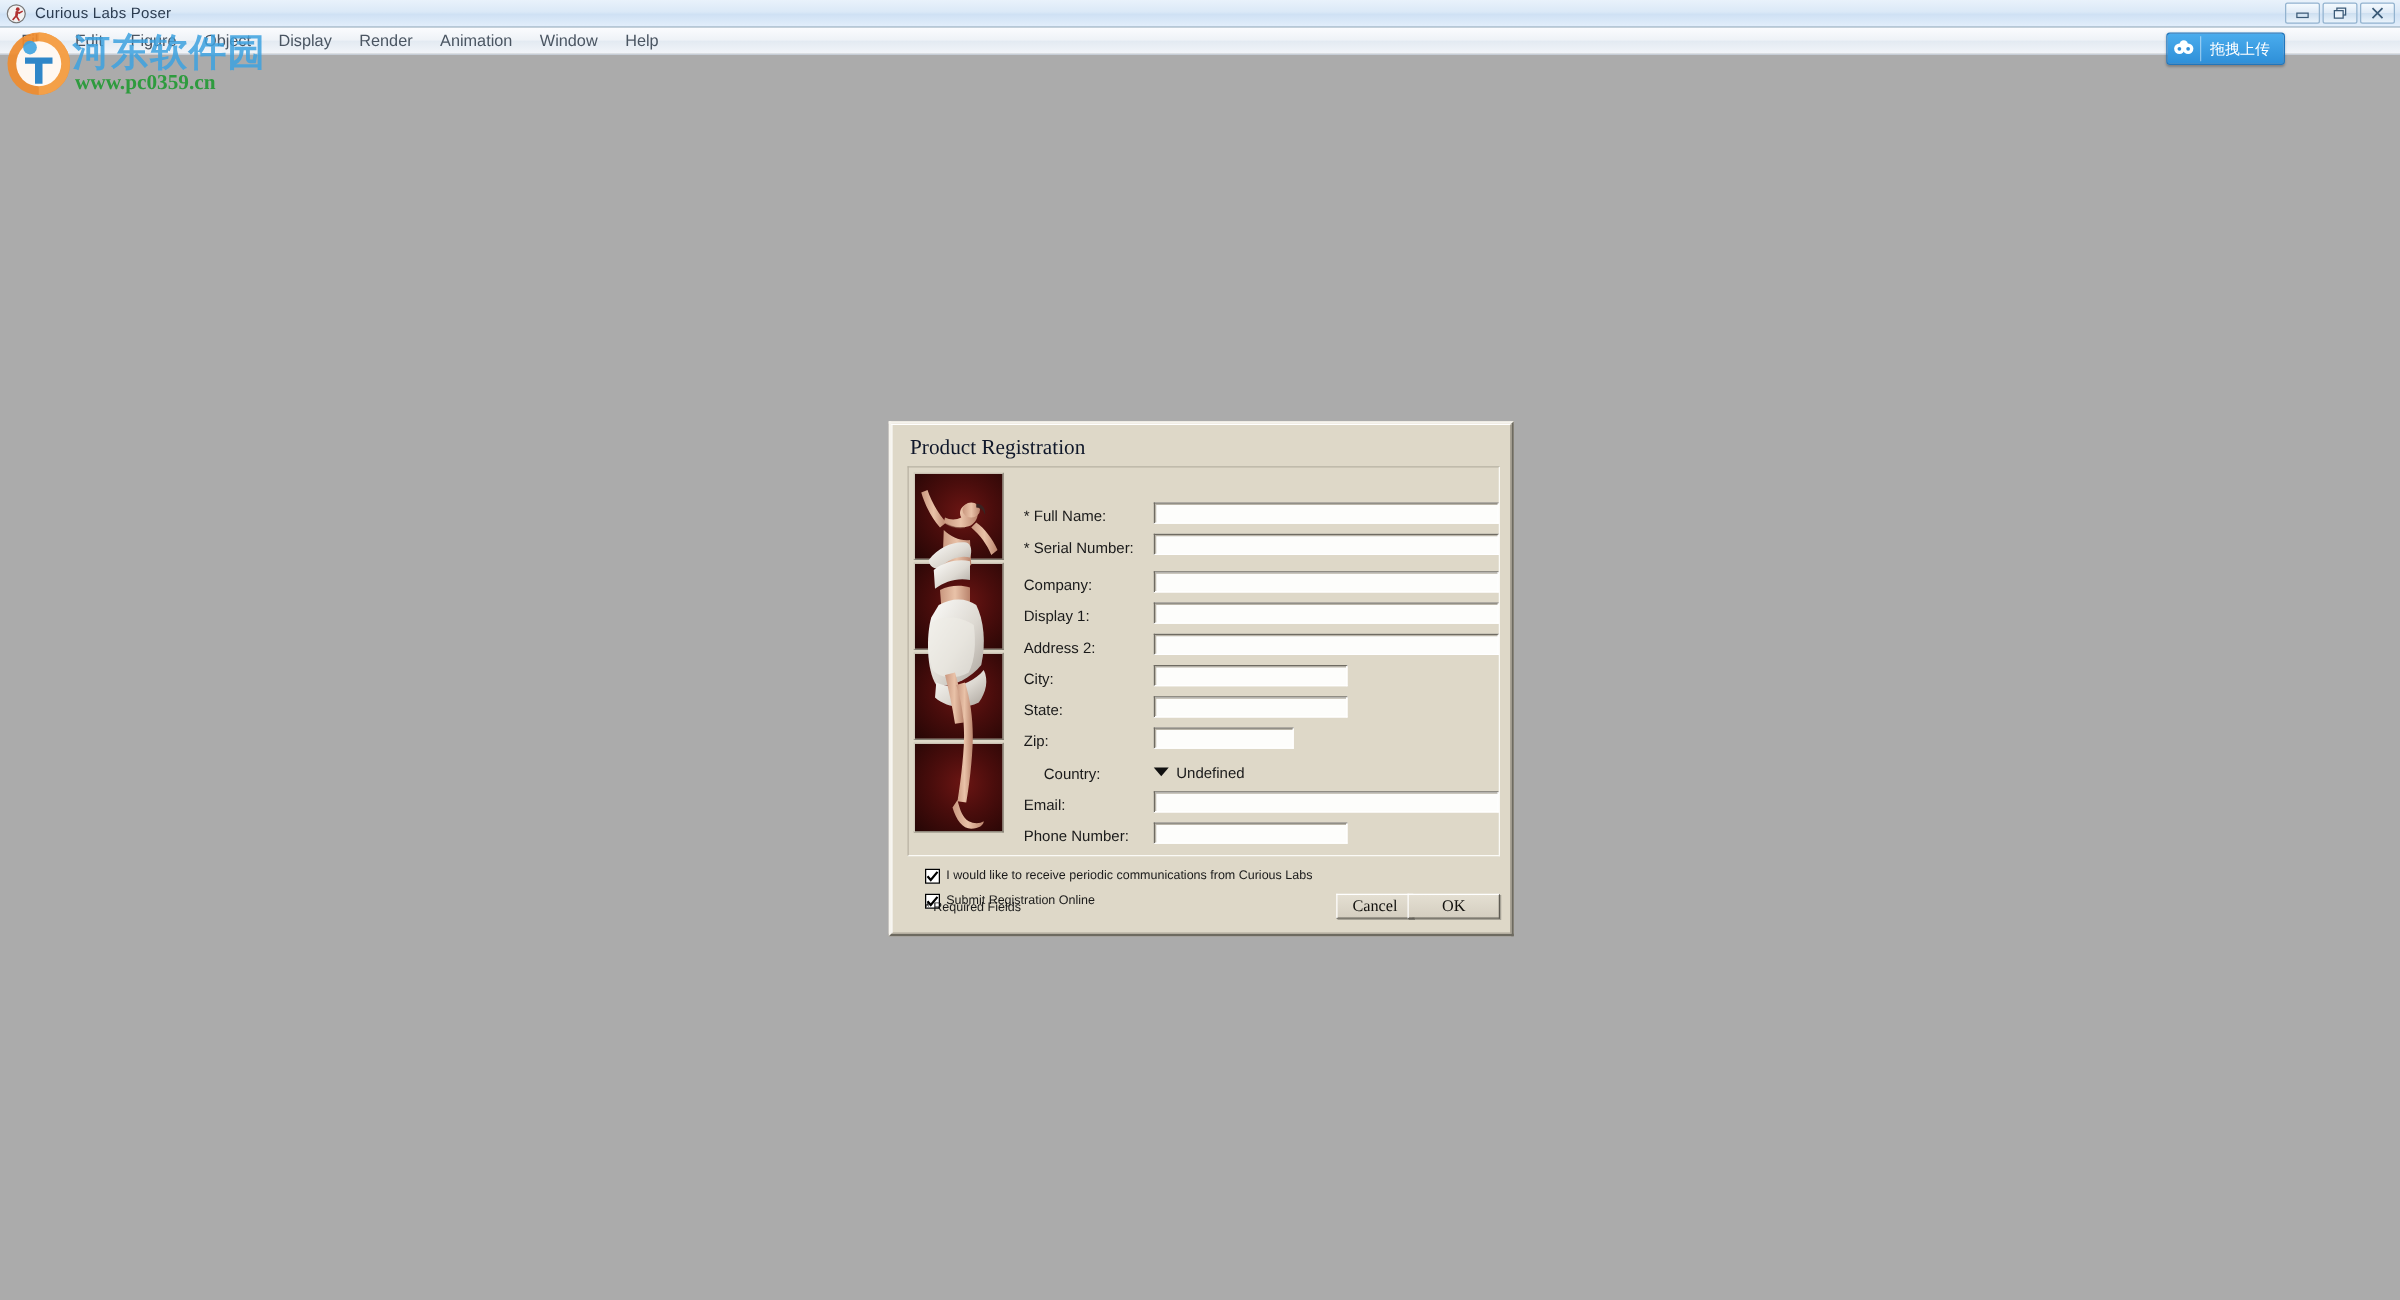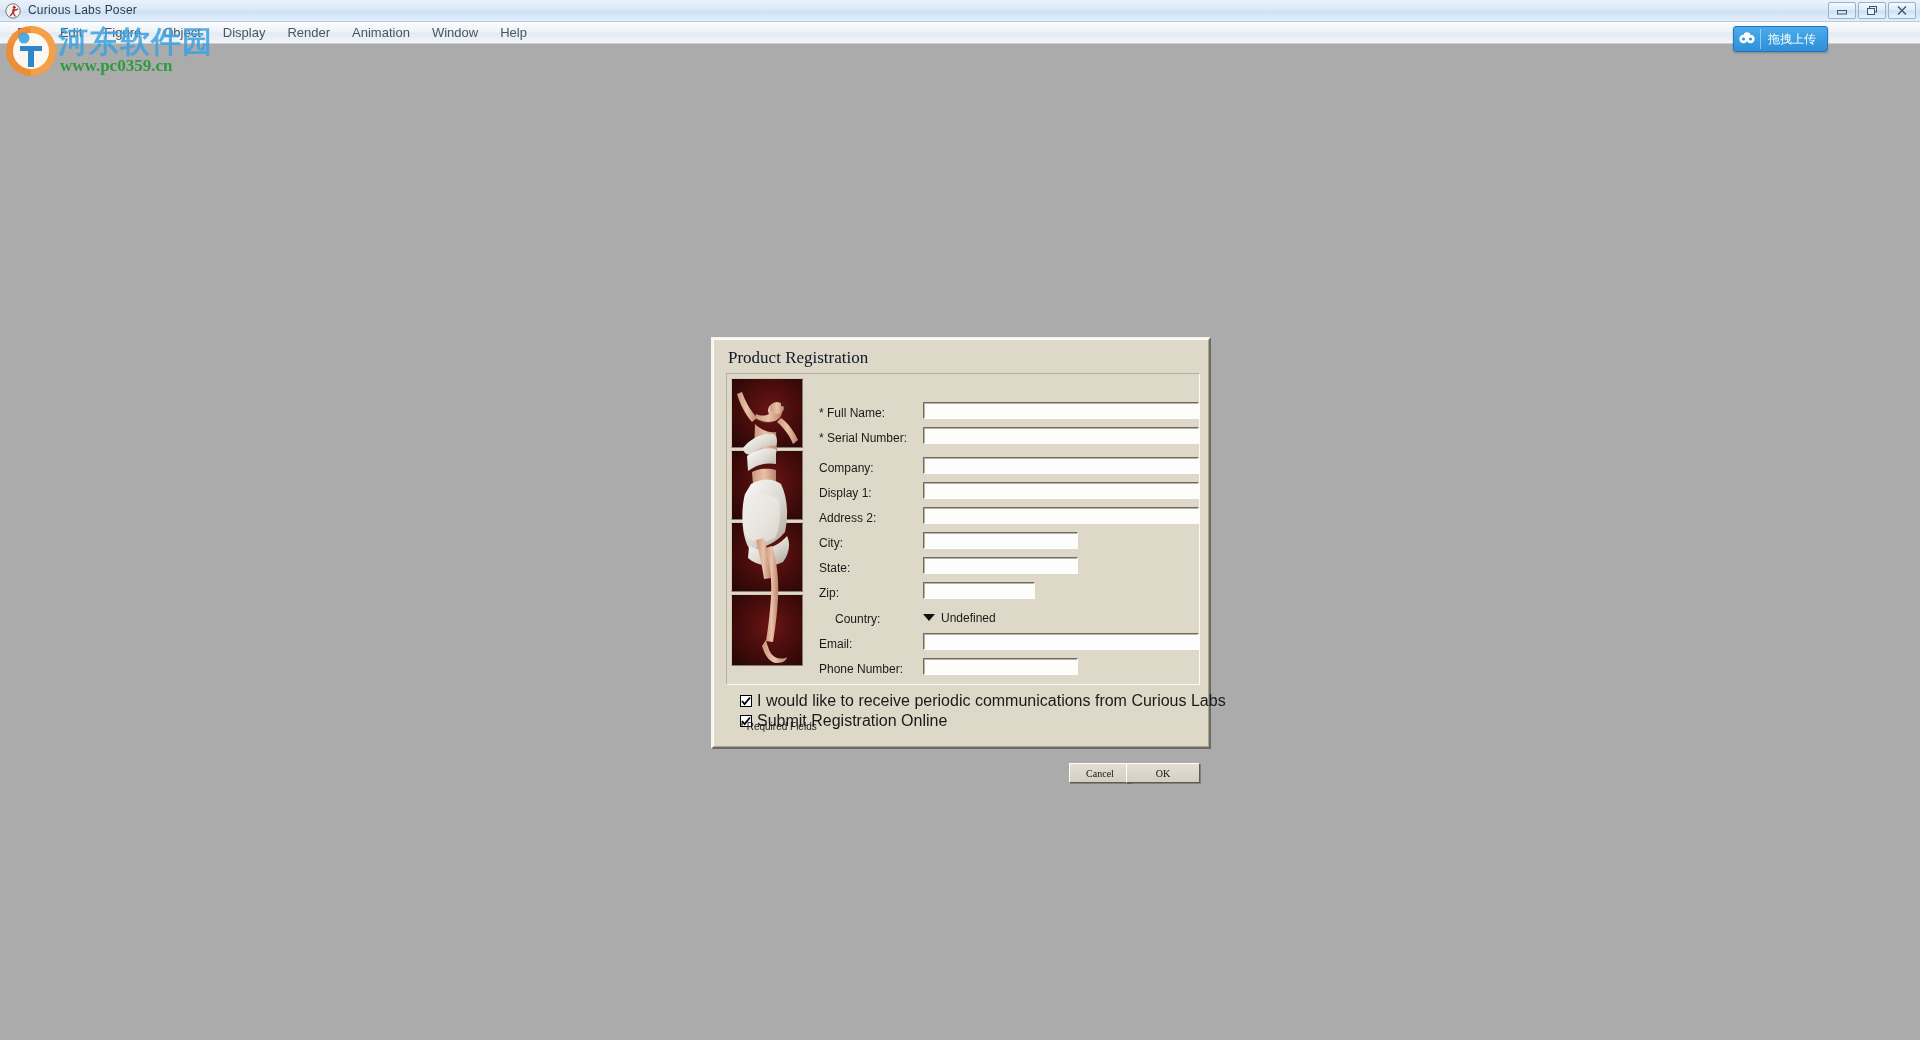--- a/index.html
+++ b/index.html
@@ -279,21 +279,21 @@
     border: 1px solid #000000;
     box-sizing: border-box;
     position: relative;
     flex: 0 0 auto;
   }
   .checkbox svg {
     position: absolute;
     left: 0px; top: 0px;
   }
   .check-label {
-    font-size: 16px;
+    font-size: 10px;
     color: #1a1a1a;
     white-space: nowrap;
     line-height: 14px;
   }
 
   
   #required-note {
     position: absolute;
     left: 26px; top: 381px;
     font-size: 10px;
@@ -307,24 +307,23 @@
     background: linear-gradient(to bottom, #e4dfd2 0%, #d4cec0 100%);
     border-top: 1px solid #ffffff;
     border-left: 1px solid #ffffff;
     border-right: 1px solid #5f5c54;
     border-bottom: 1px solid #5f5c54;
     box-sizing: border-box;
     display: flex;
     align-items: center;
     justify-content: center;
     font-family: "Liberation Serif", serif;
-    font-size: 10px;
+    font-size: 13px;
     color: #13120f;
     box-shadow: 1px 1px 0 rgba(0,0,0,.25);
-    margin-top: 48px;
   }
   #btn-cancel { left: 355px; width: 62px; }
   #btn-ok     { left: 412px; width: 74px; }
 </style>
 </head>
 <body>
 
 <div id="app-window">
 
   <div id="menubar">

